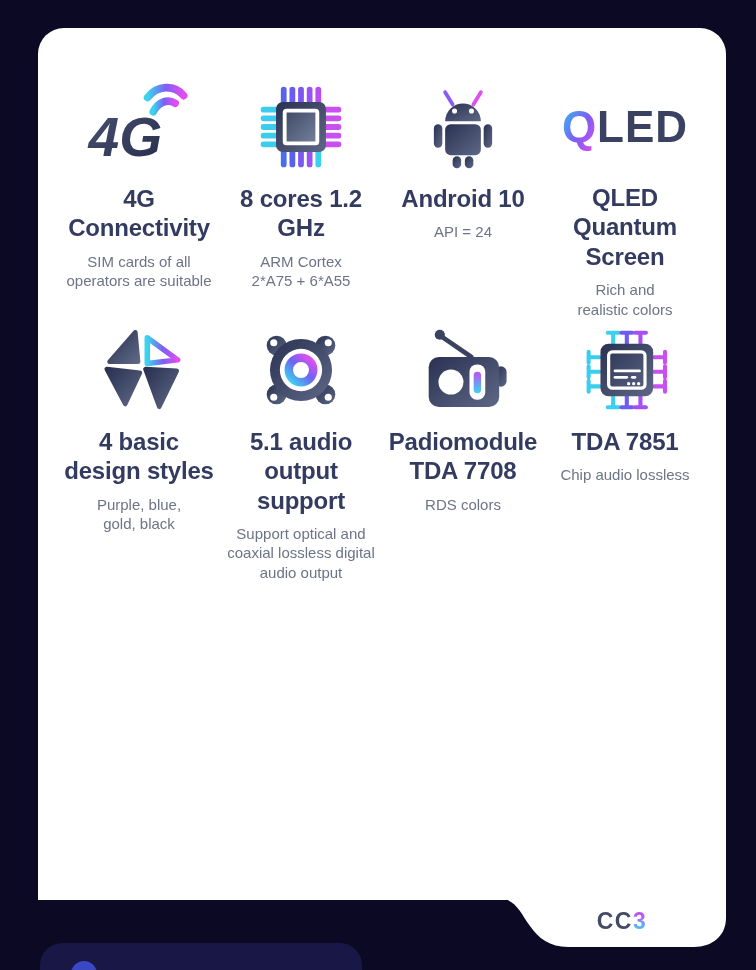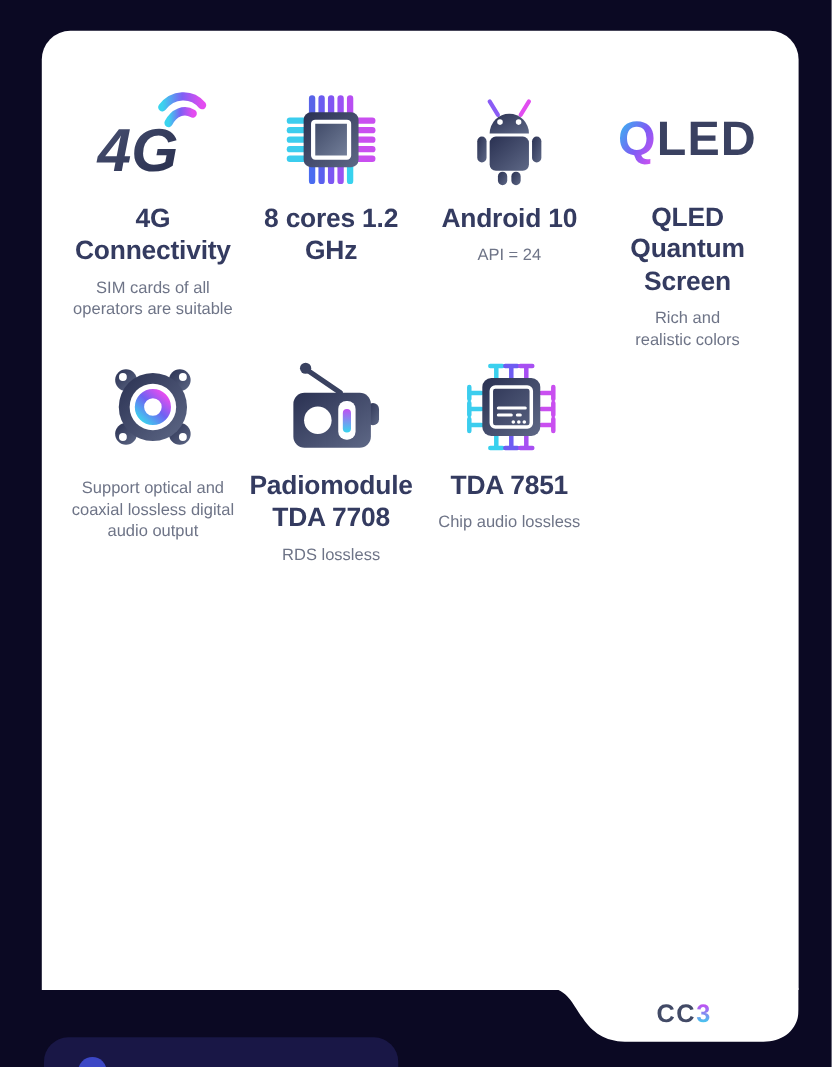--- a/index.html
+++ b/index.html
@@ -143,20 +143,22 @@
               <line x1="76" y1="41" x2="89" y2="41" stroke="#c94ff0"></line>
               <line x1="76" y1="50" x2="89" y2="50" stroke="#c94ff0"></line>
               <line x1="76" y1="59" x2="89" y2="59" stroke="#c94ff0"></line>
               <line x1="76" y1="68" x2="89" y2="68" stroke="#c94ff0"></line>
             </g>
             <rect x="24" y="24" width="52" height="52" rx="7" fill="url(#gDark)"></rect>
             <rect x="33" y="33" width="34" height="34" rx="2" fill="url(#gInner)" stroke="#ffffff" stroke-width="4"></rect>
           </svg>
         </div>
         <h3 class="f-title">8 cores 1.2 GHz</h3>
+        <p class="f-sub">ARM Cortex
+2*A75 + 6*A55</p>
       </div>
 
       <div class="cell">
         <div class="icon-wrap">
           <svg viewBox="0 0 100 100" width="94" height="94">
             <path d="M39 26 L31 13" stroke="#8a5cf5" stroke-width="4" stroke-linecap="round"></path>
             <path d="M61 26 L69 13" stroke="#e14df0" stroke-width="4" stroke-linecap="round"></path>
             <path d="M31 44 a19 19 0 0 1 38 0 z" fill="url(#gDark)"></path>
             <circle cx="41" cy="33" r="2.7" fill="#ffffff"></circle>
             <circle cx="59" cy="33" r="2.7" fill="#ffffff"></circle>
@@ -177,57 +179,73 @@
           <div class="qled">
             <span class="q">Q</span><span class="led">LED</span>
           </div>
         </div>
         <h3 class="f-title">QLED
 Quantum Screen</h3>
         <p class="f-sub">Rich and
 realistic colors</p>
       </div>
 
+      <div class="cell">
+        <div class="icon-wrap">
+          <svg viewBox="0 0 100 100" width="92" height="92">
+            <polygon points="46,9 18,41 49,41" fill="url(#gDark)" stroke="url(#gDark)" stroke-width="5" stroke-linejoin="round"></polygon>
+            <polygon points="59,15 92,39 59,43" fill="none" stroke="url(#gAccent)" stroke-width="6" stroke-linejoin="round"></polygon>
+            <polygon points="15,49 51,53 35,87" fill="url(#gDark)" stroke="url(#gDark)" stroke-width="5" stroke-linejoin="round"></polygon>
+            <polygon points="57,49 91,51 72,90" fill="url(#gDark)" stroke="url(#gDark)" stroke-width="5" stroke-linejoin="round"></polygon>
+          </svg>
+        </div>
+        <h3 class="f-title">4 basic
+design styles</h3>
+        <p class="f-sub">Purple, blue,
+gold, black</p>
+      </div>
 
       <div class="cell">
         <div class="icon-wrap">
           <svg viewBox="0 0 100 100" width="94" height="94">
             <circle cx="24" cy="24" r="10.5" fill="url(#gDark)"></circle>
             <circle cx="76" cy="24" r="10.5" fill="url(#gDark)"></circle>
             <circle cx="24" cy="76" r="10.5" fill="url(#gDark)"></circle>
             <circle cx="76" cy="76" r="10.5" fill="url(#gDark)"></circle>
             <circle cx="50" cy="50" r="33" fill="url(#gDark)"></circle>
             <circle cx="21" cy="21" r="3.8" fill="#ffffff"></circle>
             <circle cx="79" cy="21" r="3.8" fill="#ffffff"></circle>
             <circle cx="21" cy="79" r="3.8" fill="#ffffff"></circle>
             <circle cx="79" cy="79" r="3.8" fill="#ffffff"></circle>
             <circle cx="50" cy="50" r="22.5" fill="#ffffff"></circle>
             <circle cx="50" cy="50" r="13" fill="none" stroke="url(#gRing)" stroke-width="9"></circle>
           </svg>
         </div>
+        <h3 class="f-title">5.1 audio
+output support</h3>
         <p class="f-sub">Support optical and
 coaxial lossless digital
 audio output</p>
       </div>
 
       <div class="cell">
         <div class="icon-wrap">
           <svg viewBox="0 0 110 96" width="102" height="90">
             <circle cx="30" cy="10" r="5.5" fill="#3a4260"></circle>
             <path d="M32 12 L64 34" stroke="#3a4260" stroke-width="5" stroke-linecap="round"></path>
             <rect x="90" y="44" width="12" height="22" rx="6" fill="url(#gDark)"></rect>
             <rect x="18" y="34" width="76" height="54" rx="11" fill="url(#gDark)"></rect>
             <circle cx="42" cy="61" r="13.5" fill="#ffffff"></circle>
             <rect x="62" y="42" width="17" height="38" rx="8" fill="#ffffff"></rect>
             <rect x="66.5" y="50" width="8" height="23" rx="4" fill="url(#gBar)"></rect>
           </svg>
         </div>
         <h3 class="f-title">Padiomodule
 TDA 7708</h3>
-        <p class="f-sub">RDS lossless</p>
+        <p class="f-sub">RDS colors</p>
       </div>
 
       <div class="cell">
         <div class="icon-wrap">
           <svg viewBox="0 0 110 100" width="100" height="92">
             <g stroke-width="4.5" stroke-linecap="round" fill="none">
               <g stroke="#3bcdee">
                 <path d="M15 36 H27 M15 30 V42"></path>
                 <path d="M15 52 H27 M15 46 V58"></path>
                 <path d="M15 68 H27 M15 62 V74"></path>

